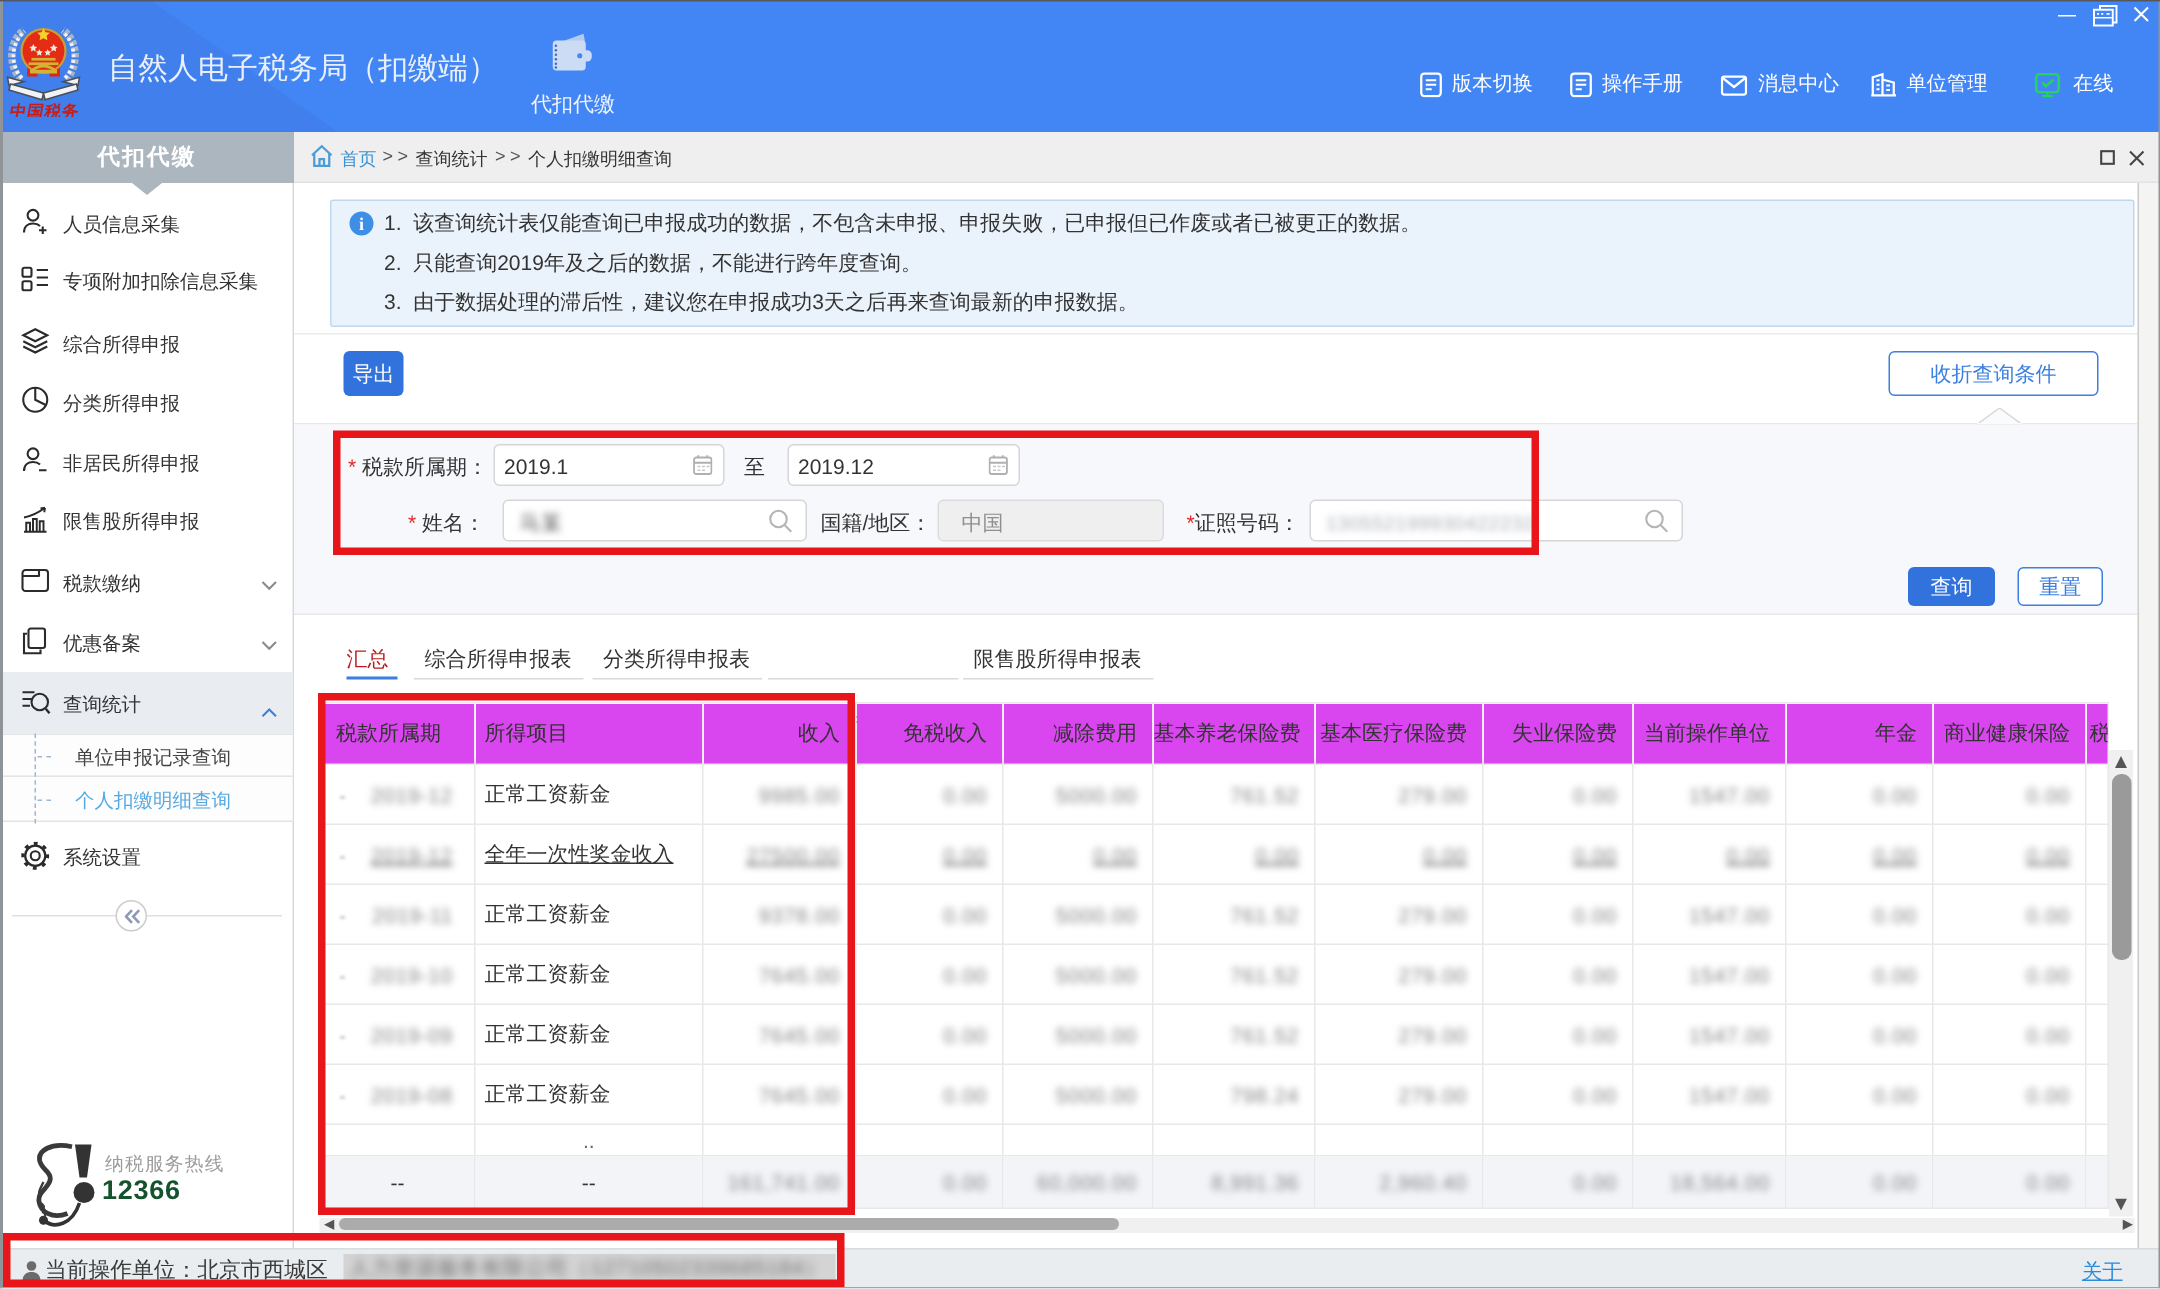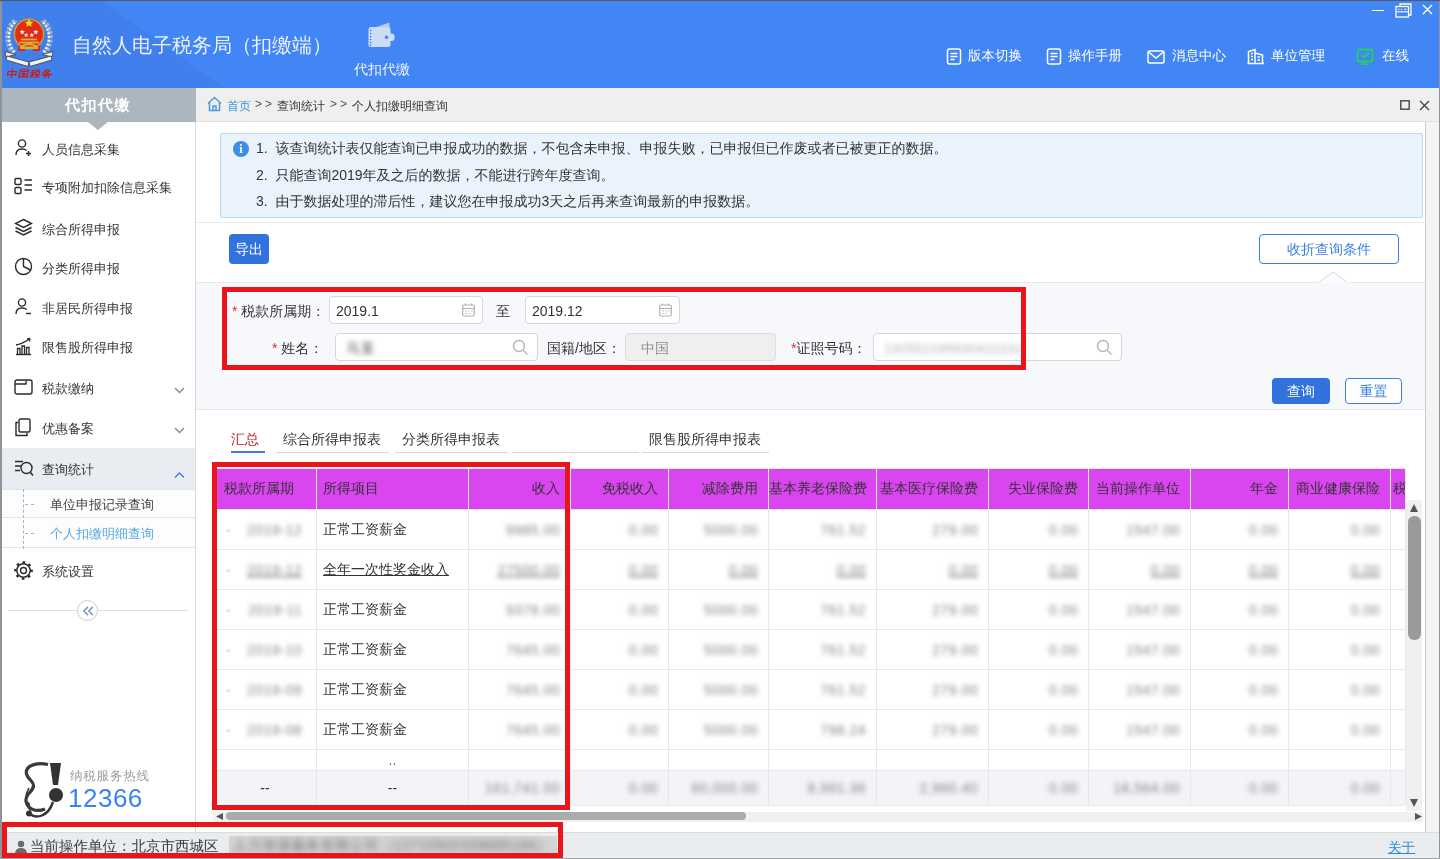--- a/index.html
+++ b/index.html
@@ -242,21 +242,21 @@
   <svg class="abs" style="left:22px;top:639px;" width="44" height="58" viewBox="0 0 44 58">
     <path d="M26,3.5 C12,0.5 3,6 4.5,13 C6,19 12,20 11.5,25 C11,31 3,33 4,40 C5,47 13,52 23,48" fill="none" stroke="#3a3a3a" stroke-width="3.2"></path>
     <path d="M7,27 C5,31 3,34 4.5,38" fill="none" stroke="#3a3a3a" stroke-width="1.6"></path>
     <path d="M5,41 c2,1 3,2.5 2,4 M6,47 c1.5,0.5 2.5,1.5 2,3" fill="none" stroke="#3a3a3a" stroke-width="1.4"></path>
     <path d="M28,2 L39,2 L36,24 L31,24 Z" fill="#333"></path>
     <circle cx="34" cy="34" r="7" fill="#333"></circle>
     <path d="M8,53 C14,58 26,56 31,41" fill="none" stroke="#333" stroke-width="2.4"></path>
     <circle cx="7" cy="52.5" r="3" fill="#333"></circle>
   </svg>
   <div class="abs" style="left:70px;top:646px;font-size:12.5px;color:#9c9c9c;letter-spacing:0.8px;">纳税服务热线</div>
-  <div class="abs" style="left:68px;top:661px;font-size:26px;font-weight:normal;color:#3b82f6;letter-spacing:0.5px;">12366</div>
+  <div class="abs" style="left:68px;top:661px;font-size:18px;font-weight:bold;color:#14532d;letter-spacing:0.5px;">12366</div>
 </div>
 
 <div class="abs" id="main" style="left:196px;top:122px;width:1229px;height:710px;background:#fff;overflow:hidden;font-size:14px;color:#333;">
 
   <div class="abs" style="left:24px;top:11px;width:1203px;height:85px;background:#eaf3fb;border:1px solid #bcd9f0;border-radius:2px;"></div>
   <div class="abs" style="left:37px;top:19px;width:16px;height:16px;border-radius:50%;background:#3e8ee6;color:#fff;font-size:12px;font-weight:bold;text-align:center;line-height:16px;font-family:'Liberation Serif',serif;">i</div>
   <div class="abs" style="left:60px;top:13px;line-height:26.5px;color:#333;">
     1.&nbsp;&nbsp;该查询统计表仅能查询已申报成功的数据，不包含未申报、申报失败，已申报但已作废或者已被更正的数据。<br>
     2.&nbsp;&nbsp;只能查询2019年及之后的数据，不能进行跨年度查询。<br>
     3.&nbsp;&nbsp;由于数据处理的滞后性，建议您在申报成功3天之后再来查询最新的申报数据。

